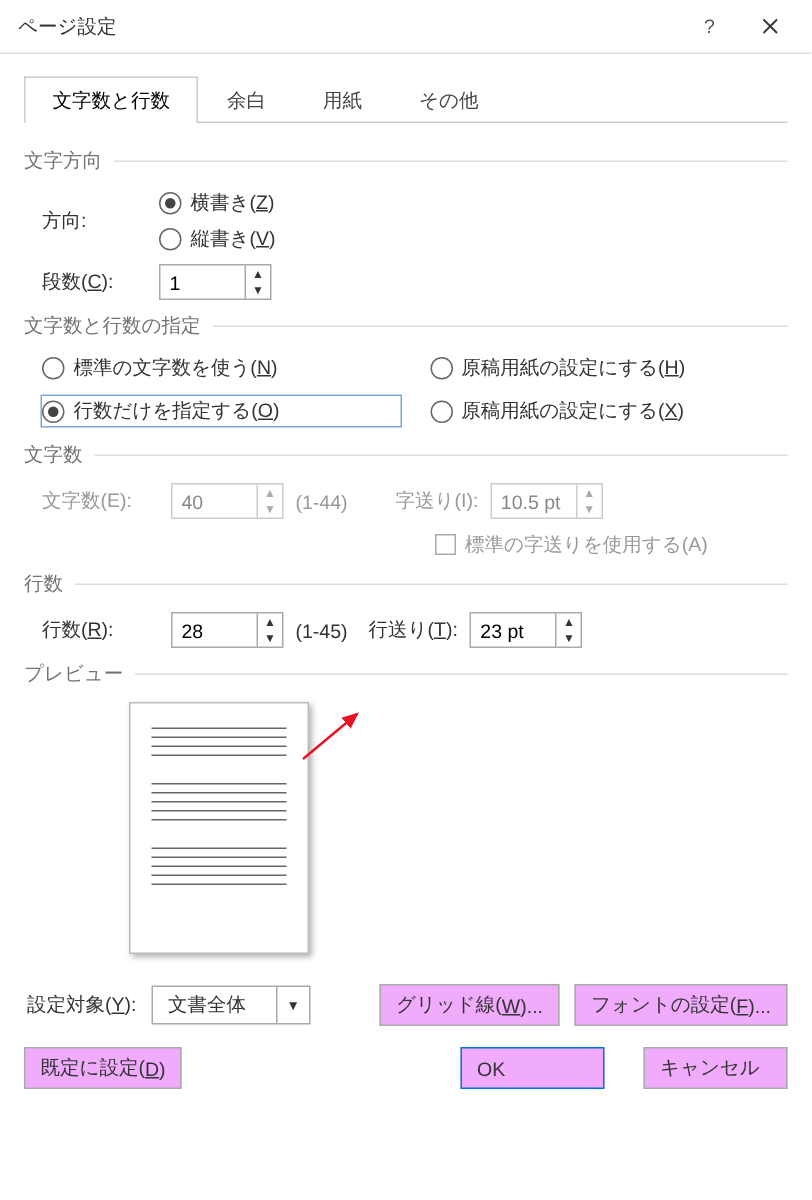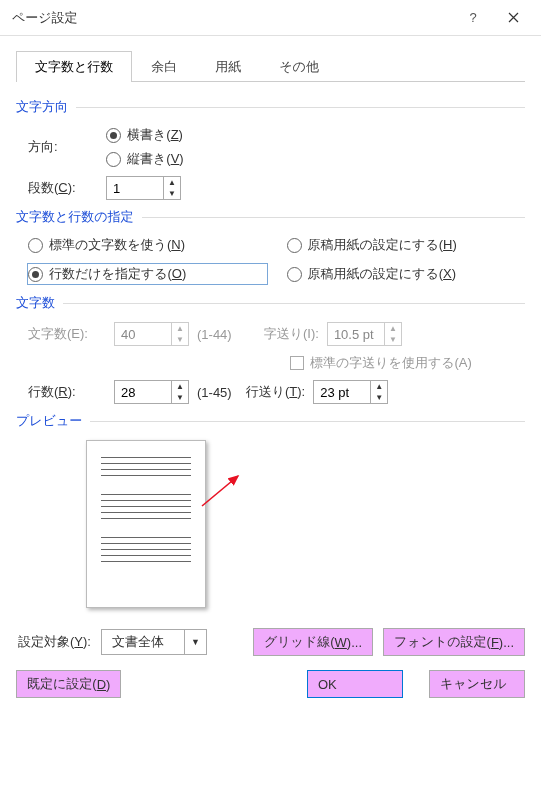--- a/index.html
+++ b/index.html
@@ -47,21 +47,21 @@
   font-size: 13px;
 }
 .tab.active {
   border-color: #ccc;
   background: #fff;
   color: #000;
 }
 
 .group-label {
   font-size: 13px;
-  color: #1d4ed8;
+  color: #737373;
   margin: 6px 0 10px 0;
   display: flex;
   align-items: center;
 }
 .group-label::after {
   content: "";
   flex: 1;
   height: 1px;
   background: #ddd;
   margin-left: 8px;
@@ -258,20 +258,21 @@
         </div>
     </div>
   </div>
   <div class="char-row" style="margin-left:262px;">
     <div class="check-item disabled-text">
       <span class="check-mark"></span>
       <label>標準の字送りを使用する(A)</label>
     </div>
   </div>
 
+  <div class="group-label">行数</div>
   <div class="line-row">
     <span class="sub" style="width:78px;">
       <span>行数(</span><span class="u">R</span><span>):</span>
     </span>
     <div class="spinner">
       <input value="28" style="">
       <div class="arrows">
           <div class="arrow">▲</div>
           <div class="arrow">▼</div>
         </div>

